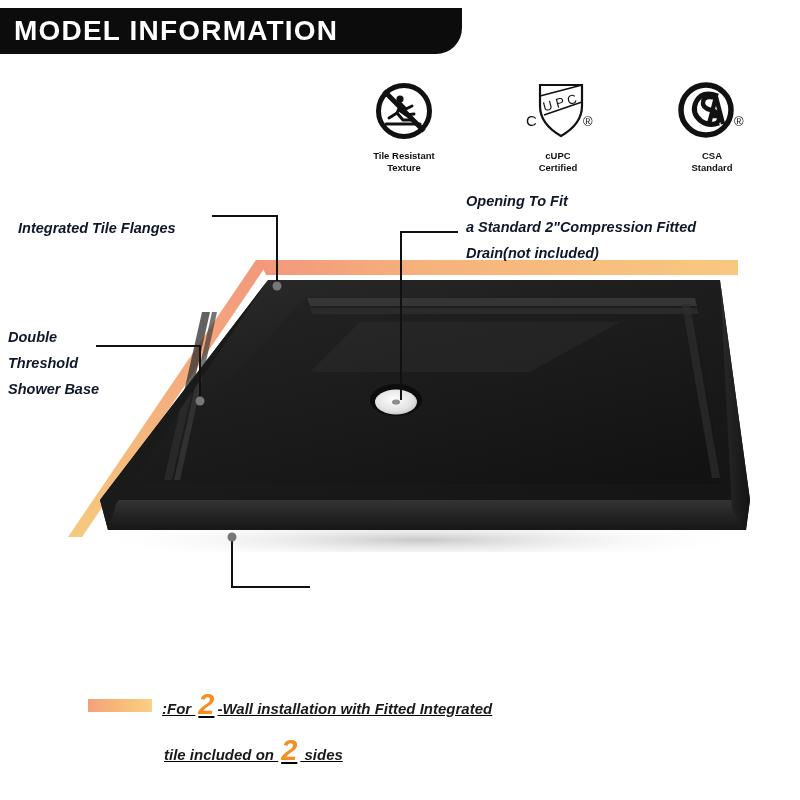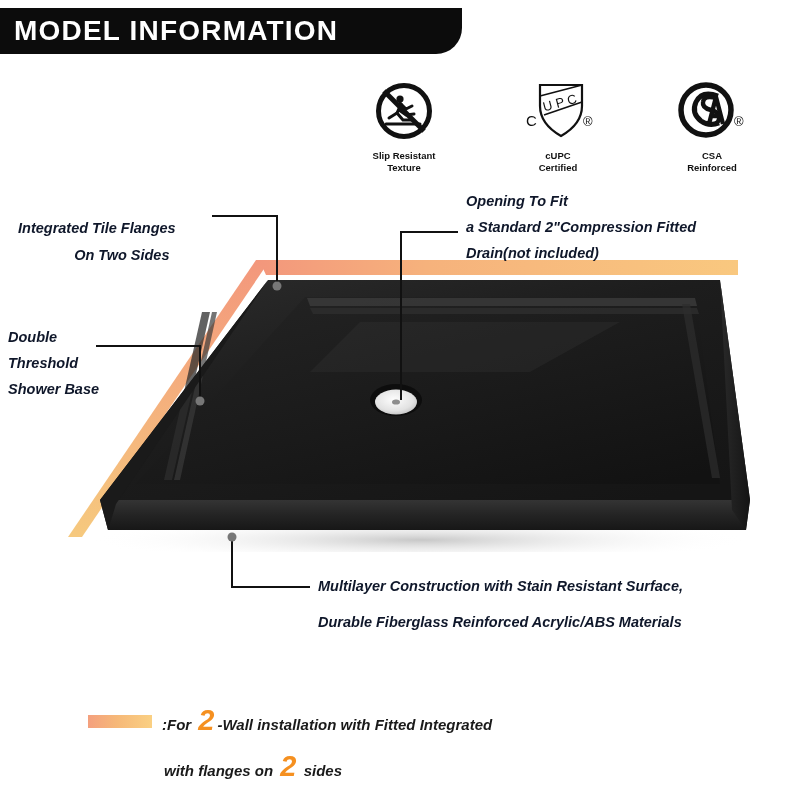--- a/index.html
+++ b/index.html
@@ -104,22 +104,23 @@
     left: 60px;
     top: 252px;
     width: 690px;
     height: 300px;
   }
 
   
   #legend {
     position: absolute;
     left: 88px;
-    top: 709px;
+    top: 693px;
     width: 640px;
+    text-decoration: underline;
   }
   #legend-row1 {
     display: flex;
     align-items: center;
   }
   #legend-swatch {
     width: 64px;
     height: 13px;
     background: linear-gradient(90deg, #f4a07e 0%, #f6b878 45%, #fad083 100%);
     margin-right: 10px;
@@ -169,21 +170,21 @@
 
           <circle cx="25" cy="17" r="3.6" fill="#111"></circle>
           <path d="M25 21 L31 27 L37 24" stroke="#111" stroke-width="3" fill="none" stroke-linecap="round"></path>
           <path d="M26 22 L22 31 L14 36" stroke="#111" stroke-width="3" fill="none" stroke-linecap="round"></path>
           <path d="M24 28 L31 33 L39 32" stroke="#111" stroke-width="3" fill="none" stroke-linecap="round"></path>
           <path d="M22 31 L28 38 L36 38" stroke="#111" stroke-width="3" fill="none" stroke-linecap="round"></path>
           <path d="M11 42 L45 42" stroke="#111" stroke-width="3" stroke-linecap="round"></path>
           <line x1="9" y1="9" x2="49" y2="49" stroke="#111" stroke-width="5"></line>
         </svg>
       </div>
-      <div class="badge-caption">Slip Resistant
+      <div class="badge-caption">Tile Resistant
 Texture</div>
     </div>
 
 
     <div class="badge">
       <div class="badge-art">
         <svg width="76" height="62" viewBox="0 0 76 62">
           <path d="M20 5 L62 5 L62 26 Q62 44 41 56 Q20 44 20 26 Z" fill="#ffffff" stroke="#111" stroke-width="2.2"></path>
           <line x1="20" y1="16" x2="62" y2="5" stroke="#111" stroke-width="1.6"></line>
           <line x1="24" y1="35" x2="62" y2="22" stroke="#111" stroke-width="1.6"></line>
@@ -201,21 +202,21 @@
         <svg width="72" height="62" viewBox="0 0 72 62">
           <circle cx="30" cy="30" r="25" fill="none" stroke="#111" stroke-width="5.5"></circle>
 
           <path d="M42 16 Q26 10 20 22 Q15 33 25 41 Q33 47 43 43" fill="none" stroke="#111" stroke-width="5"></path>
           <path d="M40 18 Q28 15 27 22 Q26 28 35 30 Q44 32 43 39 Q42 46 30 43" fill="none" stroke="#111" stroke-width="4.4"></path>
           <path d="M33 44 L40 17 L47 44 M35 36 L45 36" fill="none" stroke="#111" stroke-width="4.4" stroke-linejoin="round"></path>
           <text x="58" y="46" font-family="Liberation Sans, sans-serif" font-size="13" fill="#111">®</text>
         </svg>
       </div>
       <div class="badge-caption">CSA
-Reinforced</div>
+Standard</div>
     </div>
   </div>
 
   <div id="product">
     <svg width="690" height="300" viewBox="0 0 690 300">
       <defs>
         <linearGradient id="flangeTop" x1="0" y1="0" x2="1" y2="0">
           <stop offset="0%" stop-color="#f3977c"></stop>
           <stop offset="35%" stop-color="#f6b27c"></stop>
           <stop offset="100%" stop-color="#f9c87f"></stop>
@@ -297,43 +298,40 @@
 
     <polyline points="96,346 200,346 200,398" fill="none" stroke="#111" stroke-width="2"></polyline>
     <circle cx="200" cy="401" r="4.5" fill="#777"></circle>
 
     <polyline points="232,540 232,587 310,587" fill="none" stroke="#111" stroke-width="2"></polyline>
     <circle cx="232" cy="537" r="4.5" fill="#777"></circle>
   </svg>
 
   <div class="anno" id="anno-flanges">
     <span>Integrated Tile Flanges</span>
-    <span class="l2">On Two Sides</span>
   </div>
 
   <div class="anno" id="anno-threshold">Double
 Threshold
 Shower Base</div>
 
   <div class="anno" id="anno-opening">Opening To Fit
 a Standard 2"Compression Fitted
 Drain(not included)</div>
 
-  <div class="anno" id="anno-multilayer">Multilayer Construction with Stain Resistant Surface,
-Durable Fiberglass Reinforced Acrylic/ABS Materials</div>
 
   <div id="legend">
     <div id="legend-row1">
       <div id="legend-swatch"></div>
       <div class="legend-text">
         <span>:For </span>
         <span class="num-orange">2</span>
         <span>-Wall installation with Fitted Integrated</span>
       </div>
     </div>
     <div id="legend-row2" class="legend-text">
-      <span>with flanges on </span>
+      <span>tile included on </span>
       <span class="num-orange">2</span>
       <span> sides</span>
     </div>
   </div>
 
 </div>
 
 </body></html>

